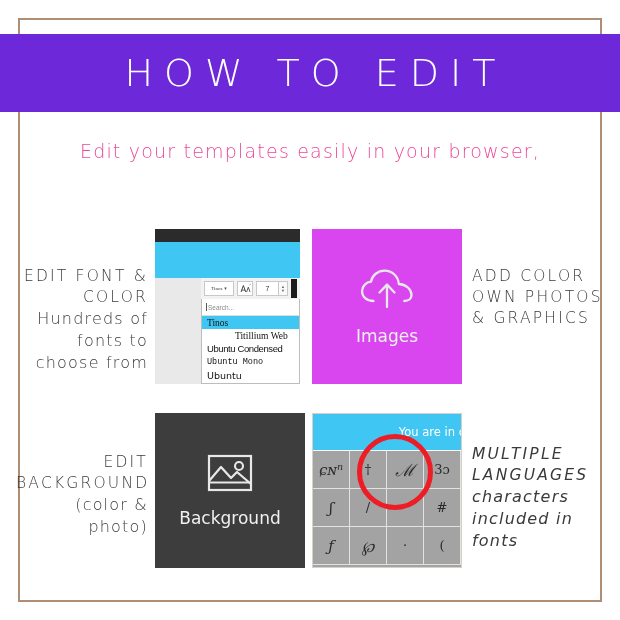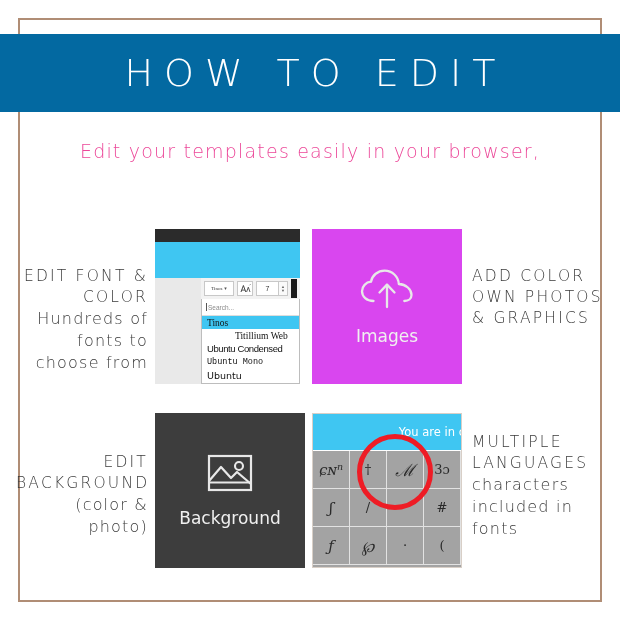--- a/index.html
+++ b/index.html
@@ -26,21 +26,21 @@
     box-sizing: border-box;
   }
 
   
   #header-band {
     position: absolute;
     left: 0;
     top: 34px;
     width: 620px;
     height: 78px;
-    background: #0369a1;
+    background: #6d28d9;
     display: flex;
     align-items: center;
     justify-content: center;
   }
   #header-title {
     color: #ffffff;
     font-size: 38px;
     letter-spacing: 11px;
     font-weight: 300;
     font-family: "DejaVu Sans", sans-serif;
@@ -80,21 +80,21 @@
   .caption .cap-sub {
     display: block;
     font-size: 16px;
     letter-spacing: 1.2px;
     line-height: 22px;
   }
 
   #caption-font   { left: 16px;  top: 266px; width: 132px; text-align: right; }
   #caption-photos { left: 472px; top: 266px; width: 140px; text-align: left; }
   #caption-bg     { left: 16px;  top: 452px; width: 132px; text-align: right; }
-  #caption-lang   { left: 472px; top: 432px; width: 140px; text-align: left; }
+  #caption-lang   { left: 472px; top: 444px; width: 140px; text-align: left; font-style: italic; }
 
   
   .panel {
     position: absolute;
     overflow: hidden;
     background: #ffffff;
   }
   #panel-font   { left: 155px; top: 229px; width: 145px; height: 155px; }
   #panel-images { left: 312px; top: 229px; width: 150px; height: 155px;
                   background: #d946ef; }

